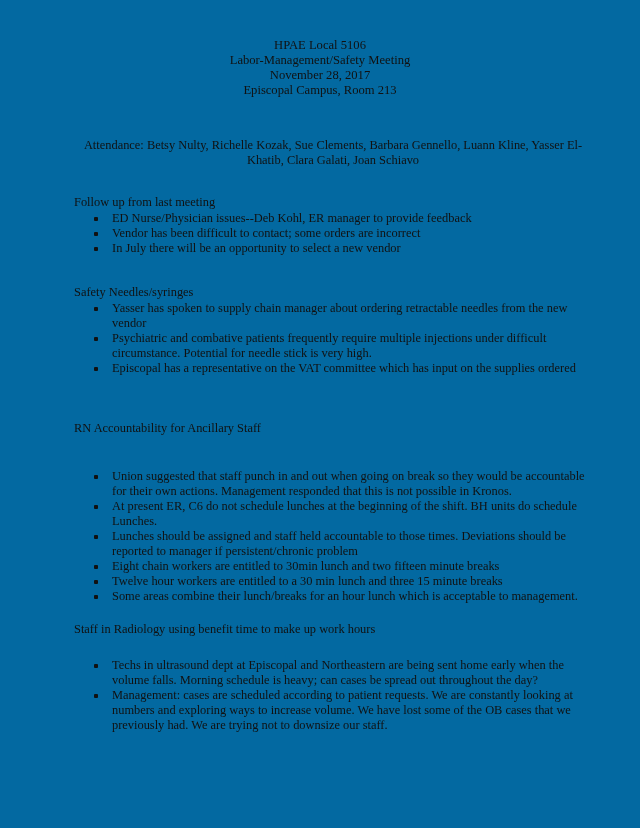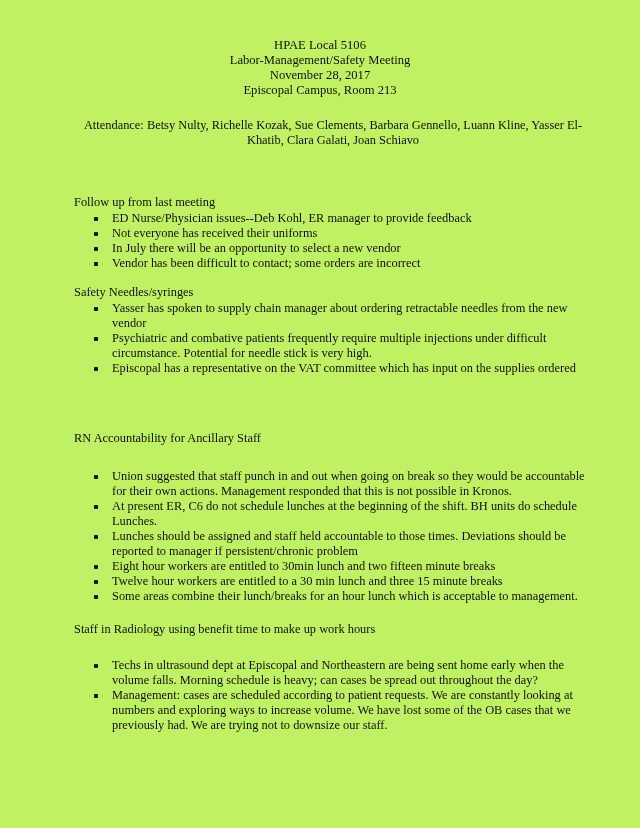--- a/index.html
+++ b/index.html
@@ -1,35 +1,35 @@
 <!DOCTYPE html>
 <html><head>
   <meta charset="utf-8">
   <style>
     html, body { margin: 0; padding: 0; background: #ffffff; }
     body {
       width: 640px; height: 828px; position: relative; overflow: hidden;
       font-family: "Liberation Serif", "DejaVu Serif", serif;
       color: #111111; font-size: 12.4px; line-height: 15px;
     }
-    .page { position: absolute; left: 0; top: 0; width: 640px; height: 828px; background: #bef264; }
+    .page { position: absolute; left: 0; top: 0; width: 640px; height: 828px; background: #0369a1; }
     .header { position: absolute; top: 38px; left: 0; width: 640px; text-align: center; line-height: 15px; font-size: 12.6px; }
     .header div { white-space: nowrap; }
-    .attendance { position: absolute; top: 118px; left: 78px; width: 510px; text-align: center; line-height: 15px; font-size: 12.4px; }
+    .attendance { position: absolute; top: 138px; left: 78px; width: 510px; text-align: center; line-height: 15px; font-size: 12.4px; }
     .section-title { position: absolute; left: 74px; white-space: nowrap; }
     ul.bullets { position: absolute; left: 0; margin: 0; padding: 0; list-style: none; width: 640px; }
     ul.bullets li { position: relative; padding-left: 112px; width: 484px; margin: 0; }
     ul.bullets li .dot {
       position: absolute; left: 94px; top: 6px; width: 4px; height: 4px; background: #111; border-radius: 1px;
     }
     .s1-title { top: 195px; }
     .s1-list { top: 211px; }
     .s2-title { top: 285px; text-align: center; }
     .s2-list { top: 301px; }
-    .s3-title { top: 431px; text-align: right; }
+    .s3-title { top: 421px; text-align: right; }
     .s3-list { top: 469px; }
     .s4-title { top: 622px; }
     .s4-list { top: 658px; }
     .s2-list li .dot, .s3-list li .dot, .s4-list li .dot { left: 93px; }
     .s2-list li { padding-left: 109px; width: 494px; }
     .s3-list li { padding-left: 110px; width: 492px; }
     .s4-list li { padding-left: 113px; width: 490px; }
   </style>
 </head>
 <body>
@@ -41,38 +41,37 @@
     <div>Labor-Management/Safety Meeting</div>
     <div>November 28, 2017</div>
     <div>Episcopal Campus, Room 213</div>
   </div>
 
   <div class="attendance">Attendance:  Betsy Nulty, Richelle Kozak, Sue Clements,  Barbara Gennello, Luann Kline, Yasser El-Khatib, Clara Galati, Joan Schiavo</div>
 
   <div class="section-title s1-title">Follow up from last meeting</div>
   <ul class="bullets s1-list">
     <li><span class="dot"></span><span>ED Nurse/Physician issues--Deb Kohl, ER manager to provide feedback</span></li>
-    <li><span class="dot"></span><span>Not everyone has received their uniforms</span></li>
+    <li><span class="dot"></span><span>Vendor has been difficult to contact; some orders are incorrect</span></li>
     <li><span class="dot"></span><span>In July there will be an opportunity to select a new vendor</span></li>
-    <li><span class="dot"></span><span>Vendor has been difficult to contact; some orders are incorrect</span></li>
   </ul>
 
   <div class="section-title s2-title">Safety Needles/syringes</div>
   <ul class="bullets s2-list">
     <li><span class="dot"></span><span>Yasser has spoken to supply chain manager about ordering retractable needles from the new vendor</span></li>
     <li><span class="dot"></span><span>Psychiatric and combative patients frequently require multiple injections under difficult circumstance.  Potential for needle stick is very high.</span></li>
     <li><span class="dot"></span><span>Episcopal has a representative on the VAT committee which has input on the supplies ordered</span></li>
   </ul>
 
   <div class="section-title s3-title">RN Accountability for Ancillary Staff</div>
   <ul class="bullets s3-list">
     <li><span class="dot"></span><span>Union suggested that staff punch in and out when going on break so they would be accountable for their own actions.  Management responded that this is not possible in  Kronos.</span></li>
     <li><span class="dot"></span><span>At present ER, C6 do not schedule lunches at the beginning of the shift.  BH units do schedule Lunches.</span></li>
     <li><span class="dot"></span><span>Lunches  should be  assigned and  staff  held accountable to those times.  Deviations should be reported to manager if persistent/chronic problem</span></li>
-    <li><span class="dot"></span><span>Eight hour workers are entitled to 30min lunch and two fifteen minute breaks</span></li>
+    <li><span class="dot"></span><span>Eight chain workers are entitled to 30min lunch and two fifteen minute breaks</span></li>
     <li><span class="dot"></span><span>Twelve hour workers are entitled to a 30 min lunch and three 15 minute breaks</span></li>
     <li><span class="dot"></span><span>Some areas combine their lunch/breaks for an hour lunch which is acceptable to management.</span></li>
   </ul>
 
   <div class="section-title s4-title">Staff in Radiology using benefit time to make up work hours</div>
   <ul class="bullets s4-list">
     <li><span class="dot"></span><span>Techs in ultrasound dept at Episcopal and Northeastern are being sent home early when the volume falls.  Morning schedule is heavy; can cases be spread out throughout the day?</span></li>
     <li><span class="dot"></span><span>Management:  cases are scheduled according to patient requests.  We are constantly looking at numbers and exploring ways to increase volume.  We have lost some of the OB cases that we previously had.  We are trying not to downsize our staff.</span></li>
   </ul>
 

